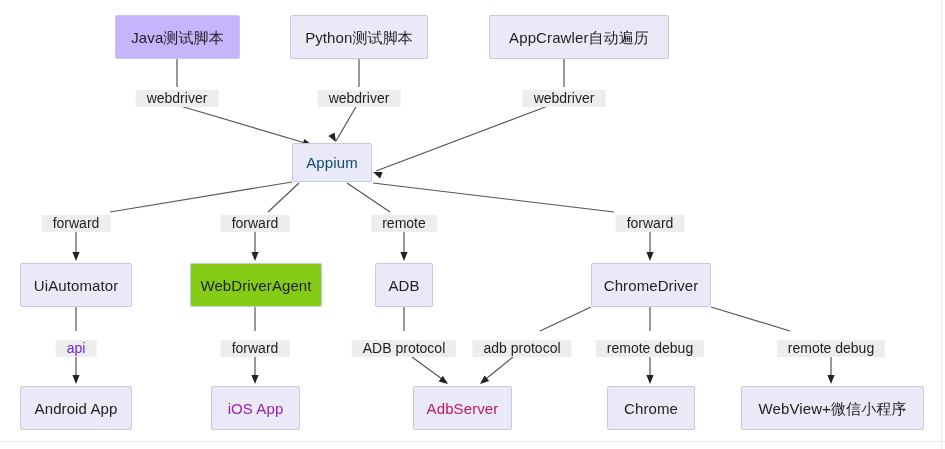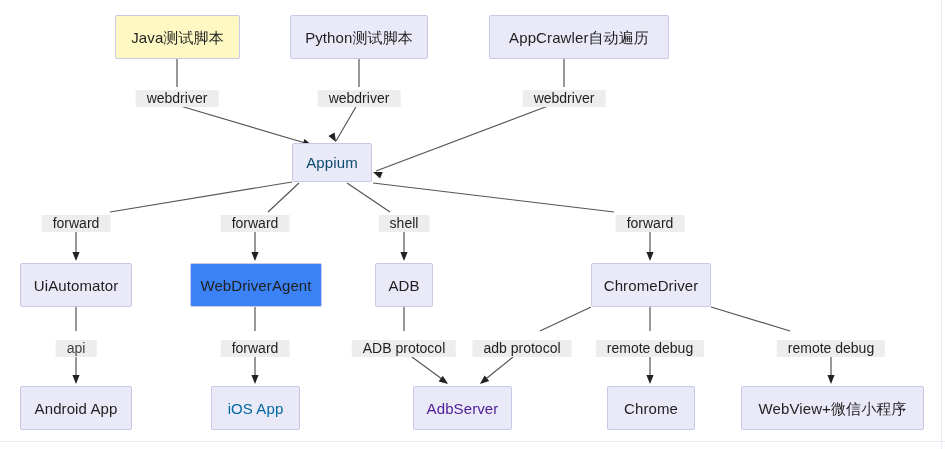--- a/index.html
+++ b/index.html
@@ -122,44 +122,44 @@
         <path d="M650,307 L650,331 M650,357 L650,382" stroke="#555555" stroke-width="1.2" fill="none"></path>
         <polygon points="650.0,384.0 646.4,375.0 653.6,375.0" fill="#222222"></polygon>
       </g>
       <g>
         <path d="M711,307 L790,331 M831,357 L831,382" stroke="#555555" stroke-width="1.2" fill="none"></path>
         <polygon points="831.0,384.0 827.4,375.0 834.6,375.0" fill="#222222"></polygon>
       </g>
     </svg>
 
   <div id="node-layer">
-      <div class="node" style="left: 115px; top: 15px; width: 125px; height: 44px; background: #fef9c3; border-color: rgb(200, 200, 232); color: rgb(31, 31, 31);">Java测试脚本</div>
+      <div class="node" style="left: 115px; top: 15px; width: 125px; height: 44px; background: #c4b5fd; border-color: rgb(200, 200, 232); color: rgb(31, 31, 31);">Java测试脚本</div>
       <div class="node" style="left: 290px; top: 15px; width: 138px; height: 44px; background: rgb(233, 233, 248); border-color: rgb(200, 200, 232); color: rgb(31, 31, 31);">Python测试脚本</div>
       <div class="node" style="left: 489px; top: 15px; width: 180px; height: 44px; background: rgb(233, 233, 248); border-color: rgb(200, 200, 232); color: rgb(31, 31, 31);">AppCrawler自动遍历</div>
       <div class="node" style="left: 292px; top: 143px; width: 80px; height: 39px; background: rgb(233, 233, 248); border-color: rgb(200, 200, 232); color: #0c4a6e;">Appium</div>
       <div class="node" style="left: 20px; top: 263px; width: 112px; height: 44px; background: rgb(233, 233, 248); border-color: rgb(200, 200, 232); color: rgb(31, 31, 31);">UiAutomator</div>
-      <div class="node" style="left: 190px; top: 263px; width: 132px; height: 44px; background: #3b82f6; border-color: rgb(200, 200, 232); color: rgb(31, 31, 31);">WebDriverAgent</div>
+      <div class="node" style="left: 190px; top: 263px; width: 132px; height: 44px; background: #84cc16; border-color: rgb(200, 200, 232); color: rgb(31, 31, 31);">WebDriverAgent</div>
       <div class="node" style="left: 375px; top: 263px; width: 58px; height: 44px; background: rgb(233, 233, 248); border-color: rgb(200, 200, 232); color: rgb(31, 31, 31);">ADB</div>
       <div class="node" style="left: 591px; top: 263px; width: 120px; height: 44px; background: rgb(233, 233, 248); border-color: rgb(200, 200, 232); color: rgb(31, 31, 31);">ChromeDriver</div>
       <div class="node" style="left: 20px; top: 386px; width: 112px; height: 44px; background: rgb(233, 233, 248); border-color: rgb(200, 200, 232); color: rgb(31, 31, 31);">Android App</div>
-      <div class="node" style="left: 211px; top: 386px; width: 89px; height: 44px; background: rgb(233, 233, 248); border-color: rgb(200, 200, 232); color: #0369a1;">iOS App</div>
-      <div class="node" style="left: 413px; top: 386px; width: 99px; height: 44px; background: rgb(233, 233, 248); border-color: rgb(200, 200, 232); color: #4c1d95;">AdbServer</div>
+      <div class="node" style="left: 211px; top: 386px; width: 89px; height: 44px; background: rgb(233, 233, 248); border-color: rgb(200, 200, 232); color: #a21caf;">iOS App</div>
+      <div class="node" style="left: 413px; top: 386px; width: 99px; height: 44px; background: rgb(233, 233, 248); border-color: rgb(200, 200, 232); color: #be185d;">AdbServer</div>
       <div class="node" style="left: 607px; top: 386px; width: 88px; height: 44px; background: rgb(233, 233, 248); border-color: rgb(200, 200, 232); color: rgb(31, 31, 31);">Chrome</div>
       <div class="node" style="left: 741px; top: 386px; width: 183px; height: 44px; background: rgb(233, 233, 248); border-color: rgb(200, 200, 232); color: rgb(31, 31, 31);">WebView+微信小程序</div>
     </div>
 
   <div id="label-layer">
       <div class="edge-label" style="left: 177px; top: 90px; background: rgb(237, 237, 237); color: rgb(31, 31, 31);">webdriver</div>
       <div class="edge-label" style="left: 359px; top: 90px; background: rgb(237, 237, 237); color: rgb(31, 31, 31);">webdriver</div>
       <div class="edge-label" style="left: 564px; top: 90px; background: rgb(237, 237, 237); color: rgb(31, 31, 31);">webdriver</div>
       <div class="edge-label" style="left: 76px; top: 215px; background: rgb(237, 237, 237); color: rgb(31, 31, 31);">forward</div>
       <div class="edge-label" style="left: 255px; top: 215px; background: rgb(237, 237, 237); color: rgb(31, 31, 31);">forward</div>
-      <div class="edge-label" style="left: 404px; top: 215px; background: rgb(237, 237, 237); color: rgb(31, 31, 31);">shell</div>
+      <div class="edge-label" style="left: 404px; top: 215px; background: rgb(237, 237, 237); color: rgb(31, 31, 31);">remote</div>
       <div class="edge-label" style="left: 650px; top: 215px; background: rgb(237, 237, 237); color: rgb(31, 31, 31);">forward</div>
-      <div class="edge-label" style="left: 76px; top: 340px; background: rgb(237, 237, 237); color: #404040;">api</div>
+      <div class="edge-label" style="left: 76px; top: 340px; background: rgb(237, 237, 237); color: #6d28d9;">api</div>
       <div class="edge-label" style="left: 255px; top: 340px; background: rgb(237, 237, 237); color: rgb(31, 31, 31);">forward</div>
       <div class="edge-label" style="left: 404px; top: 340px; background: rgb(237, 237, 237); color: rgb(31, 31, 31);">ADB protocol</div>
       <div class="edge-label" style="left: 522px; top: 340px; background: rgb(237, 237, 237); color: rgb(31, 31, 31);">adb protocol</div>
       <div class="edge-label" style="left: 650px; top: 340px; background: rgb(237, 237, 237); color: rgb(31, 31, 31);">remote debug</div>
       <div class="edge-label" style="left: 831px; top: 340px; background: rgb(237, 237, 237); color: rgb(31, 31, 31);">remote debug</div>
     </div>
 
   <div class="frame-line-bottom" style="top: 441px; background: rgb(236, 234, 242);"></div>
   <div class="frame-line-right" style="left: 941px; background: rgb(236, 234, 242);"></div>
 

